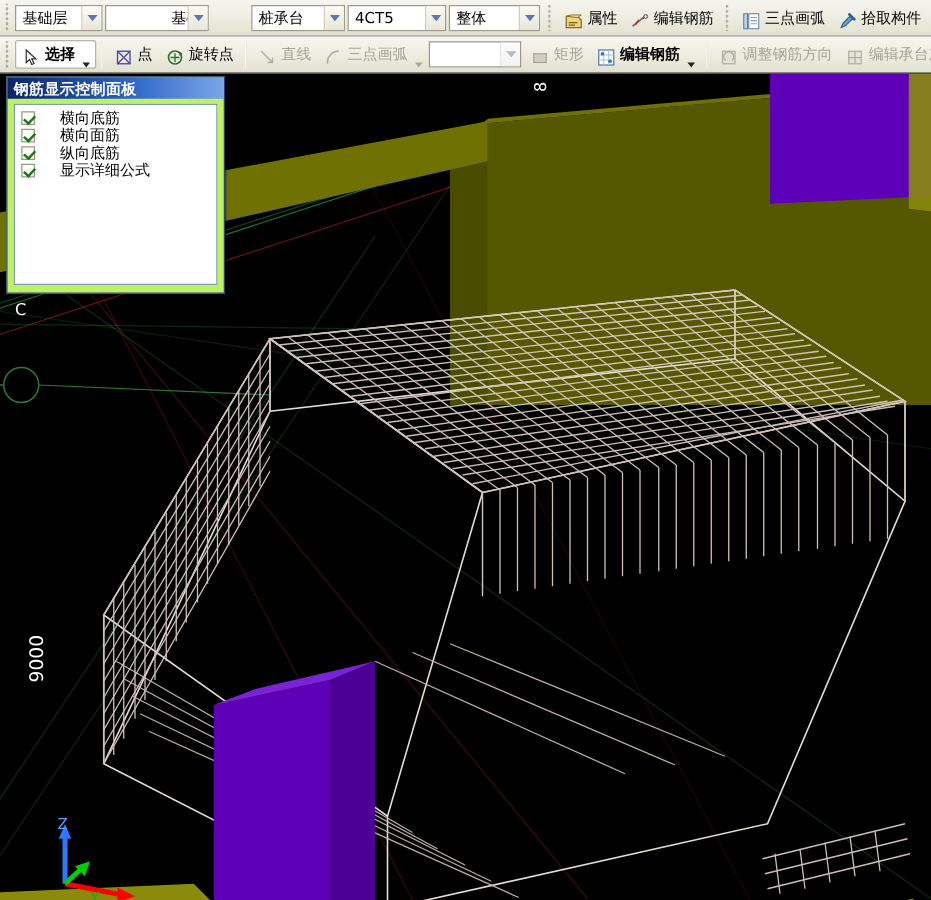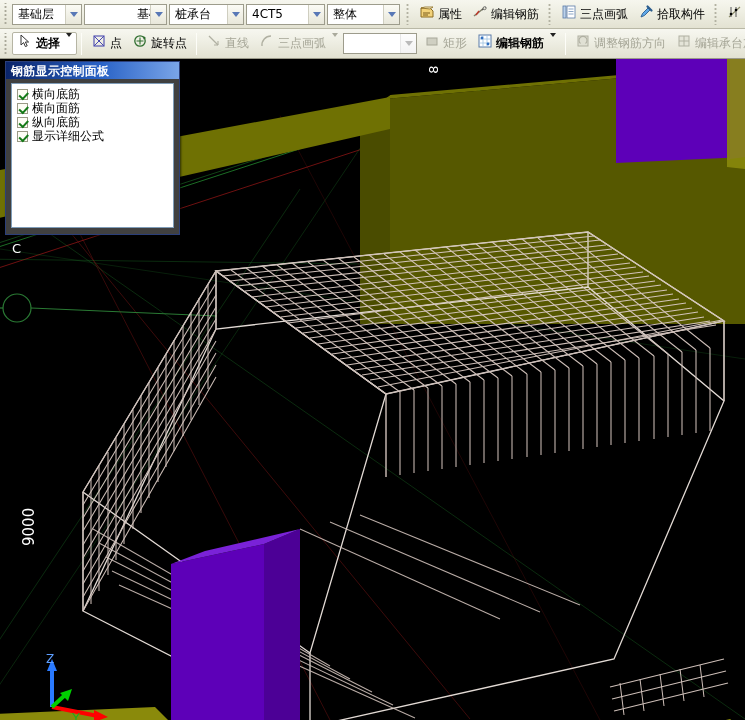--- a/index.html
+++ b/index.html
@@ -52,27 +52,27 @@
     width: 16px; height: 19px; flex: none;
     background: linear-gradient(to bottom,#fbfbf5,#e8e7da);
     border-left: 1px solid #cfcec0;
     display: flex; align-items: center; justify-content: center;
   }
   .combo .arrow::after {
     content: ""; width: 0; height: 0;
     border-left: 4px solid transparent; border-right: 4px solid transparent;
     border-top: 5px solid #5878b6;
   }
-  .c1 { width: 70px; } .c2 { width: 83px; padding-left: 47px; } .c3 { width: 75px; }
+  .c1 { width: 70px; } .c2 { width: 83px; padding-left: 47px; } .c3 { width: 75px; margin-left: 32px; }
   .c4 { width: 79px; } .c5 { width: 73px; }
   .c-draw { width: 74px; }
 
   
   .tbtn {
-    display: flex; align-items: flex-start; height: 23px; flex: none;
+    display: flex; align-items: flex-end; height: 23px; flex: none;
     padding: 0 4px; font-size: 12px; color: #000; gap: 3px;
     border: 1px solid transparent; border-radius: 2px;
   }
   .tbtn .lbl { line-height: 21px; }
   .tbtn.disabled { color: #a5a596; }
   .tbtn.active {
     background: #ffffff; border: 1px solid #b6b5a4;
   }
   .ico { width: 16px; height: 16px; flex: none; display: block; }
   .caret {
@@ -102,38 +102,38 @@
     left: 431px; top: 0px; font-size: 13px; color:#fff;
     transform: rotate(-90deg); transform-origin: center center;
   }
   .gizmo-letter {
     position: absolute; font-size: 12px; font-weight: normal;
   }
 
   
   #rebar-panel {
     position: absolute; left: 5px; top: 61px; width: 175px; height: 174px;
-    background: #404040;
+    background: #bef264;
     border: 1px solid #2b3f7a;
     box-shadow: 1px 1px 2px rgba(0,0,0,.6);
     display: flex; flex-direction: column;
   }
   #rebar-panel-title {
     height: 17px; flex: none;
     background: linear-gradient(to right, #0a246a 0%, #2a63c7 55%, #7aa5e8 100%);
     color: #ffffff; font-size: 12px; font-weight: bold;
     padding: 1px 0 0 5px; letter-spacing: .3px;
     font-family: "DejaVu Sans", sans-serif;
   }
   #rebar-list {
     flex: 1 1 auto; margin: 4px 5px 6px 5px;
     background: #ffffff; border: 1px solid #7f9db9;
     overflow: hidden; padding: 3px 0 0 2px;
   }
-  .chk-row { display: flex; align-items: center; height: 14px; gap: 4px; padding-left: 3px; text-align: right; }
+  .chk-row { display: flex; align-items: center; height: 14px; gap: 20px; padding-left: 3px; text-align: right; }
   .chkbox {
     width: 11px; height: 11px; flex: none; position: relative;
     background: #fdfdf5; border: 1px solid #9a9a86;
   }
   .chkbox::after {
     content: ""; position: absolute; left: 1px; top: 2px;
     width: 7px; height: 3.5px;
     border-left: 2px solid #157a18; border-bottom: 2px solid #157a18;
     transform: rotate(-47deg);
   }

